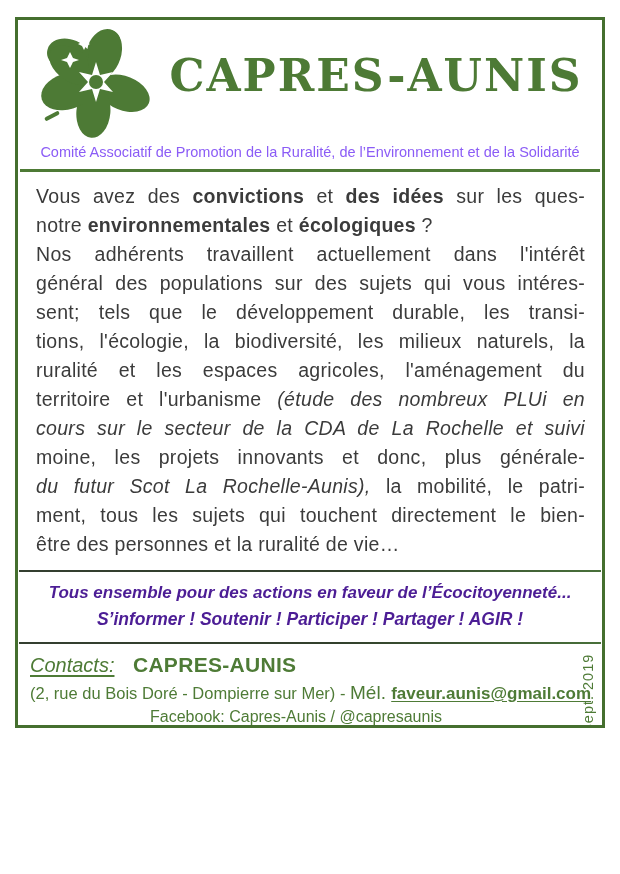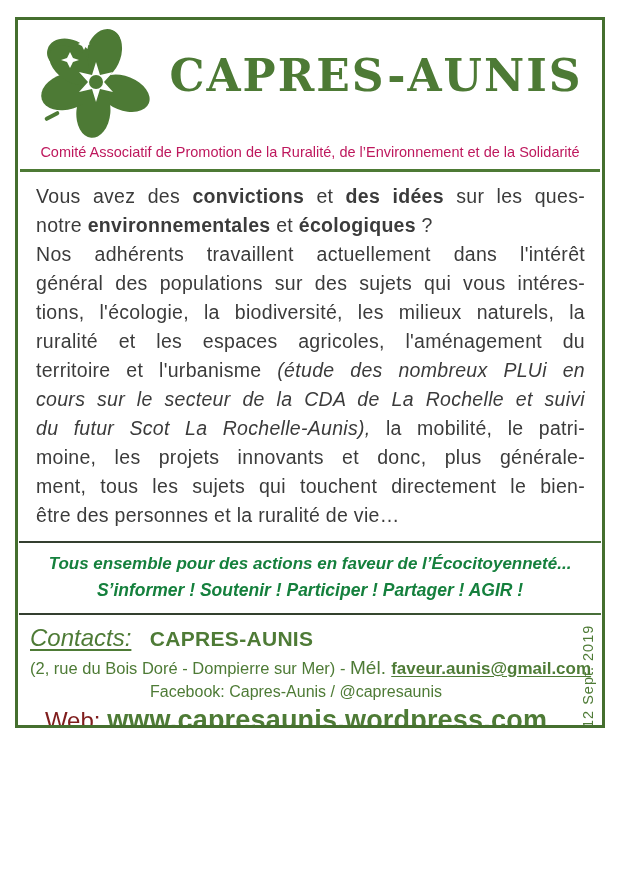--- a/index.html
+++ b/index.html
@@ -28,21 +28,21 @@
     font-weight: bold;
     font-size: 44px;
     letter-spacing: 2px;
     color: #4d7a35;
     padding-top: 24px;
     white-space: nowrap;
   }
   .subtitle {
     text-align: center;
     font-size: 14.5px;
-    color: #be185d;
+    color: #8b5cf6;
     margin-top: 2px;
     white-space: nowrap;
   }
   .rule-green { border: none; border-top: 3px solid #4d7a35; margin: 9px 2px 0 2px; }
 
   
   .main { padding: 10px 17px 0 18px; color: #3b3b3b; }
   .para { font-size: 19.5px; line-height: 29px; letter-spacing: 0.3px; }
   .para + .para { margin-top: 0; }
   .tline { text-align: justify; text-align-last: justify; white-space: normal; }
@@ -52,29 +52,29 @@
   .para.green-bold {
     color: #5c8a47;
     font-weight: bold;
     font-size: 20px;
     line-height: 32px;
     margin-top: 13px;
   }
 
   
   .rule-dark { border: none; height: 2px; background: linear-gradient(90deg,#343f30,#32402c 55%,#48703a); margin: 11px 1px 0 1px; }
-  .slogan { text-align: center; color: #15803d; font-weight: bold; font-style: italic; padding: 8px 2px 9px 2px; }
+  .slogan { text-align: center; color: #4c1d95; font-weight: bold; font-style: italic; padding: 8px 2px 9px 2px; }
   .slogan-line1 { font-size: 17px; line-height: 26px; white-space: nowrap; }
   .slogan-line2 { font-size: 17.5px; line-height: 27px; white-space: nowrap; }
   .rule-dark.second { margin-top: 0; }
 
   
   .contacts { position: relative; padding: 9px 40px 0 12px; color: #4e7b36; }
   .contact-row-a { white-space: nowrap; }
-  .contacts-label { font-style: italic; font-size: 24px; text-decoration: underline; text-underline-offset: 3px; }
+  .contacts-label { font-style: italic; font-size: 20px; text-decoration: underline; text-underline-offset: 3px; }
   .contacts-org { font-weight: bold; font-size: 21px; margin-left: 14px; letter-spacing: 0.3px; }
   .contact-row-b { margin-top: 5px; white-space: nowrap; font-size: 16.5px; }
   .mel-label { font-size: 19px; }
   .email-link { font-weight: bold; font-size: 17px; text-decoration: underline; text-underline-offset: 2px; color: #4e7b36; }
   .contact-row-c { margin-top: 4px; text-align: center; font-size: 16px; }
   .contact-row-d { margin-top: 4px; text-align: center; white-space: nowrap; }
   .web-label { font-size: 24px; color: #7f1d1d; }
   .web-url { font-weight: bold; font-size: 27px; letter-spacing: 0.2px; color: #4e7b36; }
   .date-vertical {
     position: absolute;
@@ -124,26 +124,27 @@
     <hr class="rule-green">
 
     <div class="main">
         <div class="para ">
           <div class="tline"><span>Vous avez des </span><span class="seg-b">convictions</span><span> et </span><span class="seg-b">des idées</span><span> sur les ques-</span></div>
           <div class="tline lastline"><span>notre </span><span class="seg-b">environnementales</span><span> et </span><span class="seg-b">écologiques</span><span> ?</span></div>
         </div>
         <div class="para ">
           <div class="tline"><span>Nos adhérents travaillent actuellement dans l'intérêt</span></div>
           <div class="tline"><span>général des populations sur des sujets qui vous intéres-</span></div>
+          <div class="tline"><span>sent; tels que le développement durable, les transi-</span></div>
           <div class="tline"><span>tions, l'écologie, la biodiversité, les milieux naturels, la</span></div>
           <div class="tline"><span>ruralité et les espaces agricoles, l'aménagement du</span></div>
           <div class="tline"><span>territoire et l'urbanisme </span><span class="seg-i">(étude des nombreux PLUi en</span></div>
           <div class="tline"><span class="seg-i">cours sur le secteur de la CDA de La Rochelle et suivi</span></div>
+          <div class="tline"><span>moine, les projets innovants et donc, plus générale-</span></div>
           <div class="tline"><span class="seg-i">du futur Scot La Rochelle-Aunis),</span><span> la mobilité, le patri-</span></div>
-          <div class="tline"><span>moine, les projets innovants et donc, plus générale-</span></div>
           <div class="tline"><span>ment, tous les sujets qui touchent directement le bien-</span></div>
           <div class="tline lastline"><span>être des personnes et la ruralité de vie…</span></div>
         </div>
       </div>
 
     <hr class="rule-dark">
 
     <div class="slogan">
       <div class="slogan-line1">Tous ensemble pour des actions en faveur de l’Écocitoyenneté...</div>
       <div class="slogan-line2">S’informer ! Soutenir ! Participer ! Partager ! AGIR !</div>

